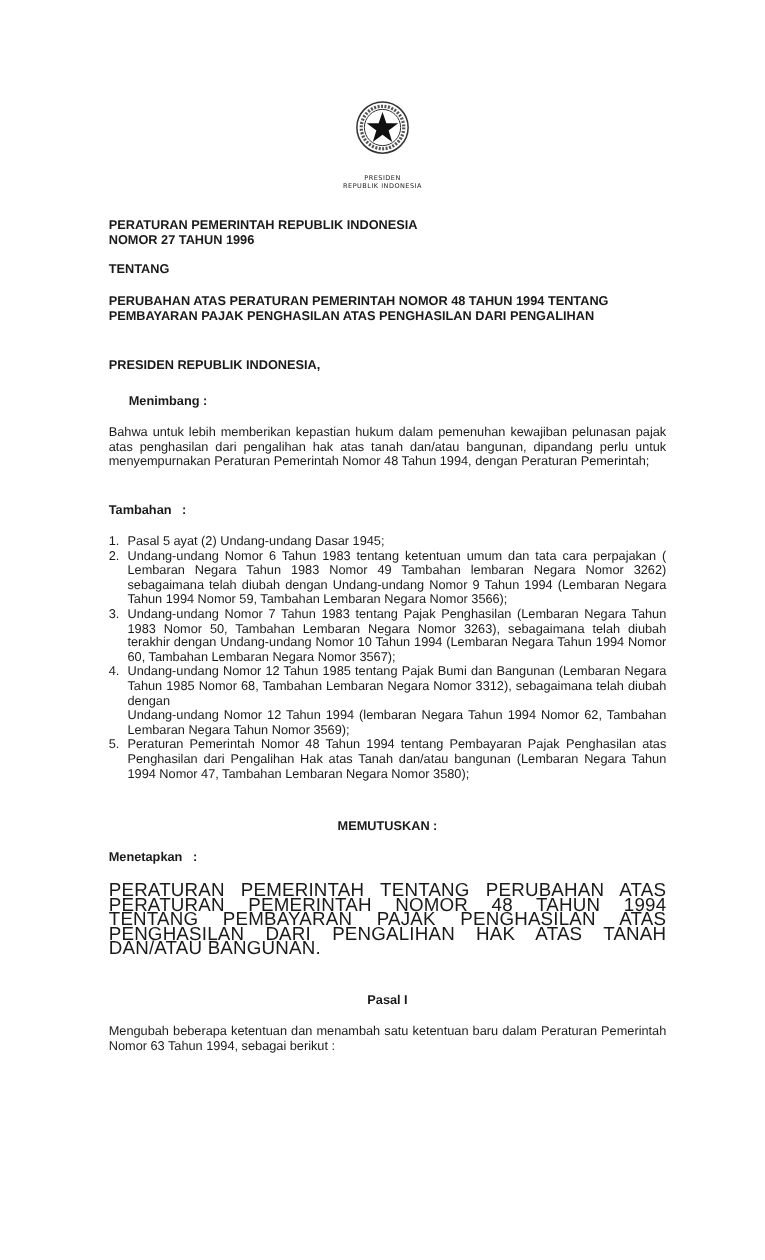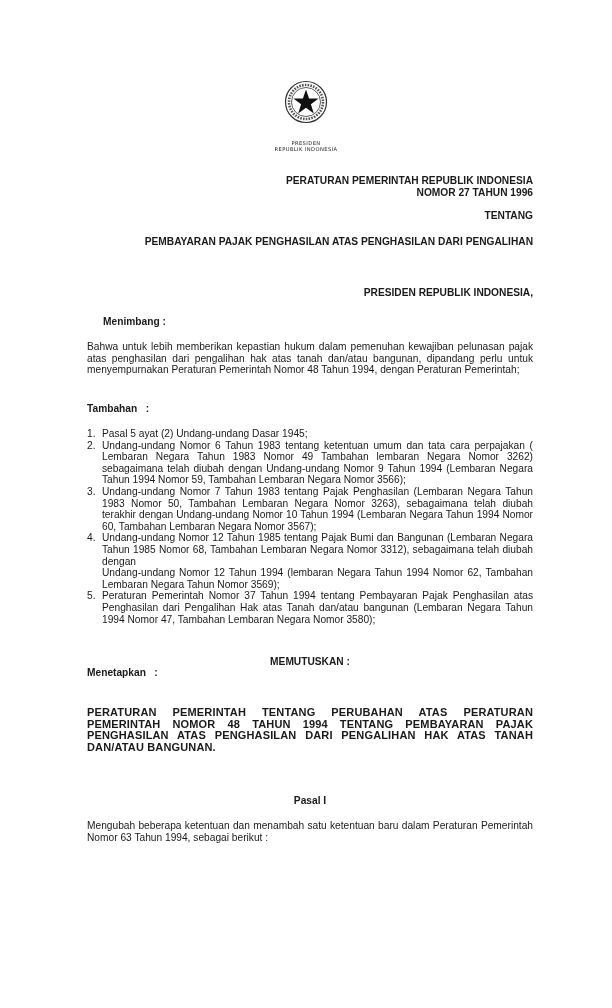--- a/index.html
+++ b/index.html
@@ -39,21 +39,21 @@
       font-size: 5.2px;
       line-height: 6px;
       letter-spacing: 0.4px;
       color: #222;
       font-family: "DejaVu Sans", sans-serif;
     }
     .title-block {
       position: absolute;
       left: 0;
       width: 446px;
-      text-align: right;
+      text-align: left;
       font-weight: bold;
       font-size: 10.2px;
       line-height: 11.6px;
     }
     .t1 { top: 175px; }
     .t2 { top: 210px; }
     .t3 { top: 236px; }
     .t4 { top: 287px; }
 
     .label {
@@ -68,24 +68,24 @@
       left: 0;
       width: 446px;
       font-size: 10.2px;
       line-height: 11.6px;
       text-align: justify;
     }
     .bold-para {
       position: absolute;
       left: 0;
       width: 446px;
-      font-size: 11px;
+      font-size: 15px;
       line-height: 11.6px;
       text-align: justify;
-      font-weight: bold;
+      font-weight: normal;
       letter-spacing: 0.15px;
     }
     .list {
       position: absolute;
       left: 0;
       width: 446px;
       margin: 0;
       padding: 0;
       list-style: none;
     }
@@ -130,20 +130,21 @@
 <div class="page">
 
   <div class="title-block t1">
     <div>PERATURAN PEMERINTAH REPUBLIK INDONESIA</div>
     <div>NOMOR 27 TAHUN 1996</div>
   </div>
 
   <div class="title-block t2">TENTANG</div>
 
   <div class="title-block t3">
+    <div>PERUBAHAN ATAS PERATURAN PEMERINTAH NOMOR 48 TAHUN 1994 TENTANG</div>
     <div>PEMBAYARAN PAJAK PENGHASILAN ATAS PENGHASILAN DARI PENGALIHAN</div>
   </div>
 
   <div class="title-block t4">PRESIDEN REPUBLIK INDONESIA,</div>
 
   <div class="label" style="top:316px;margin-left:16px;">Menimbang :</div>
 
   <div class="para" style="top:341px;">Bahwa untuk lebih memberikan kepastian hukum dalam pemenuhan kewajiban pelunasan pajak atas penghasilan dari pengalihan hak atas tanah dan/atau bangunan, dipandang perlu untuk menyempurnakan Peraturan Pemerintah Nomor 48 Tahun 1994, dengan Peraturan Pemerintah;</div>
 
   <div class="label" style="top:403px; white-space:pre;">Tambahan   :</div>
@@ -161,27 +162,27 @@
       <span class="num">3.</span>
       <span>Undang-undang Nomor 7 Tahun 1983 tentang Pajak Penghasilan (Lembaran Negara Tahun 1983 Nomor 50, Tambahan Lembaran Negara Nomor 3263), sebagaimana telah diubah terakhir dengan Undang-undang Nomor 10 Tahun 1994 (Lembaran Negara Tahun 1994 Nomor 60, Tambahan Lembaran Negara Nomor 3567);</span>
     </li>
     <li>
       <span class="num">4.</span>
       <div style="text-align:justify; text-align-last:left;">Undang-undang Nomor 12 Tahun 1985 tentang Pajak Bumi dan Bangunan (Lembaran Negara Tahun 1985 Nomor 68, Tambahan Lembaran Negara Nomor 3312), sebagaimana telah diubah dengan</div>
       <div>Undang-undang Nomor 12 Tahun 1994 (lembaran Negara Tahun 1994 Nomor 62, Tambahan Lembaran Negara  Tahun Nomor 3569);</div>
     </li>
     <li>
       <span class="num">5.</span>
-      <span>Peraturan Pemerintah Nomor 37 Tahun 1994 tentang Pembayaran Pajak Penghasilan atas Penghasilan dari Pengalihan Hak atas Tanah dan/atau bangunan (Lembaran Negara Tahun 1994 Nomor 47, Tambahan Lembaran Negara Nomor 3580);</span>
+      <span>Peraturan Pemerintah Nomor 48 Tahun 1994 tentang Pembayaran Pajak Penghasilan atas Penghasilan dari Pengalihan Hak atas Tanah dan/atau bangunan (Lembaran Negara Tahun 1994 Nomor 47, Tambahan Lembaran Negara Nomor 3580);</span>
     </li>
   </ul>
 
   <div class="centered" style="top:656px;">MEMUTUSKAN :</div>
 
-  <div class="label" style="top:667px; white-space:pre;">Menetapkan   :</div>
+  <div class="label" style="top:681px; white-space:pre;">Menetapkan   :</div>
 
   <div class="bold-para" style="top:707px;">PERATURAN PEMERINTAH TENTANG PERUBAHAN ATAS PERATURAN PEMERINTAH NOMOR 48 TAHUN 1994 TENTANG PEMBAYARAN PAJAK PENGHASILAN ATAS PENGHASILAN DARI PENGALIHAN HAK ATAS TANAH DAN/ATAU BANGUNAN.</div>
 
   <div class="centered" style="top:795px;">Pasal I</div>
 
   <div class="para" style="top:820px;">Mengubah beberapa ketentuan dan menambah satu ketentuan baru dalam Peraturan Pemerintah Nomor 63 Tahun 1994, sebagai berikut :</div>
 
 </div>
 
 </body></html>

